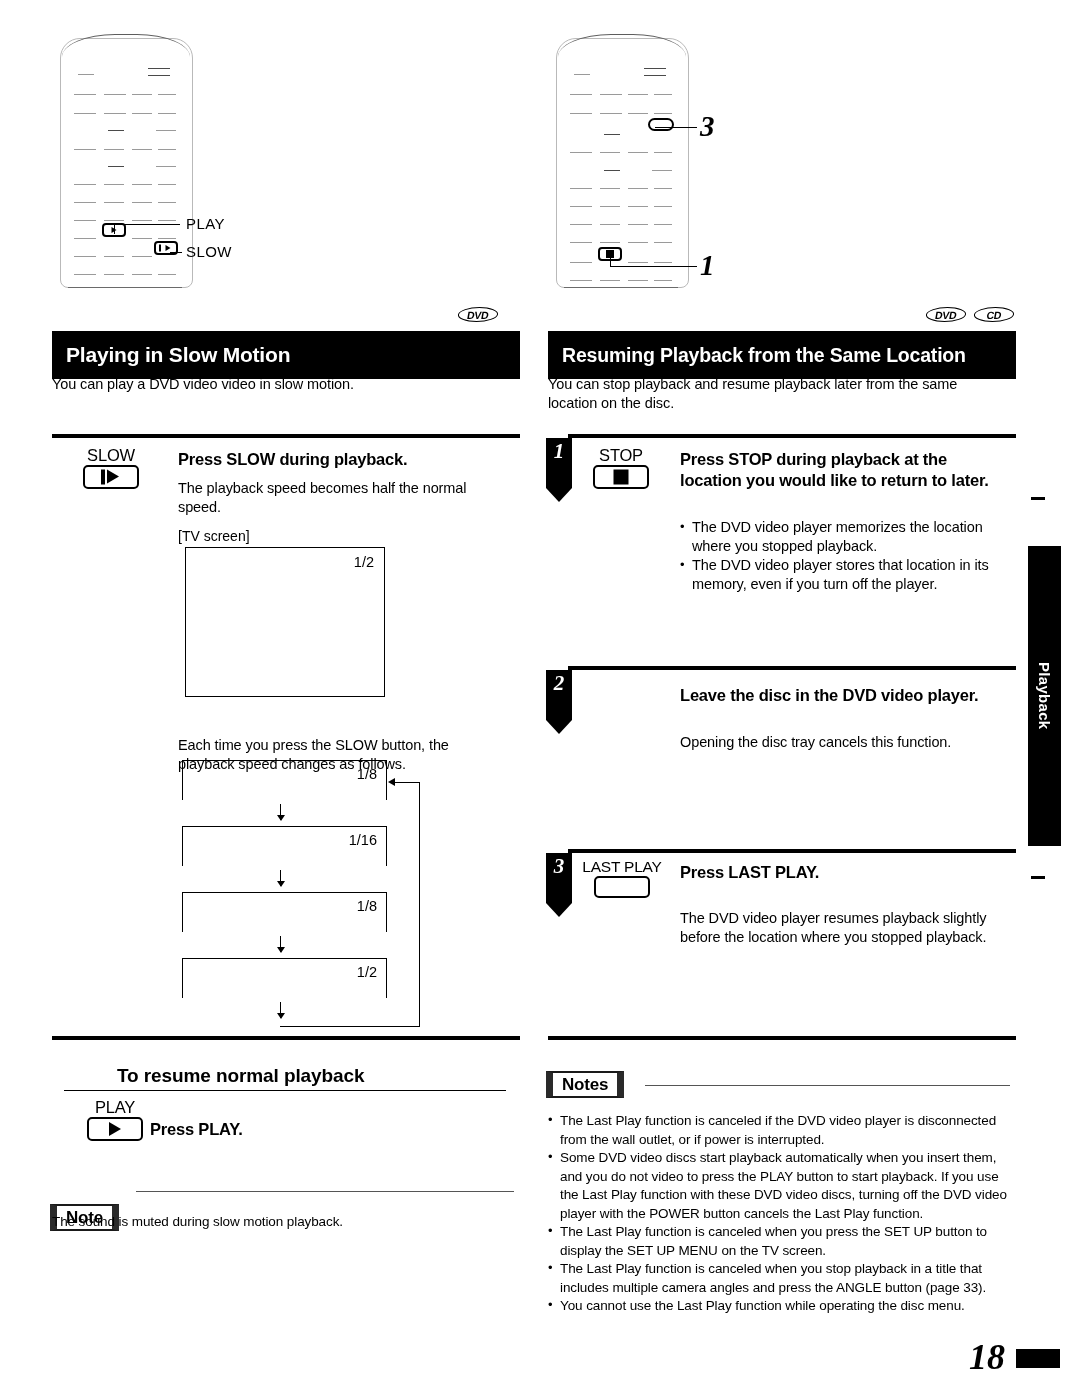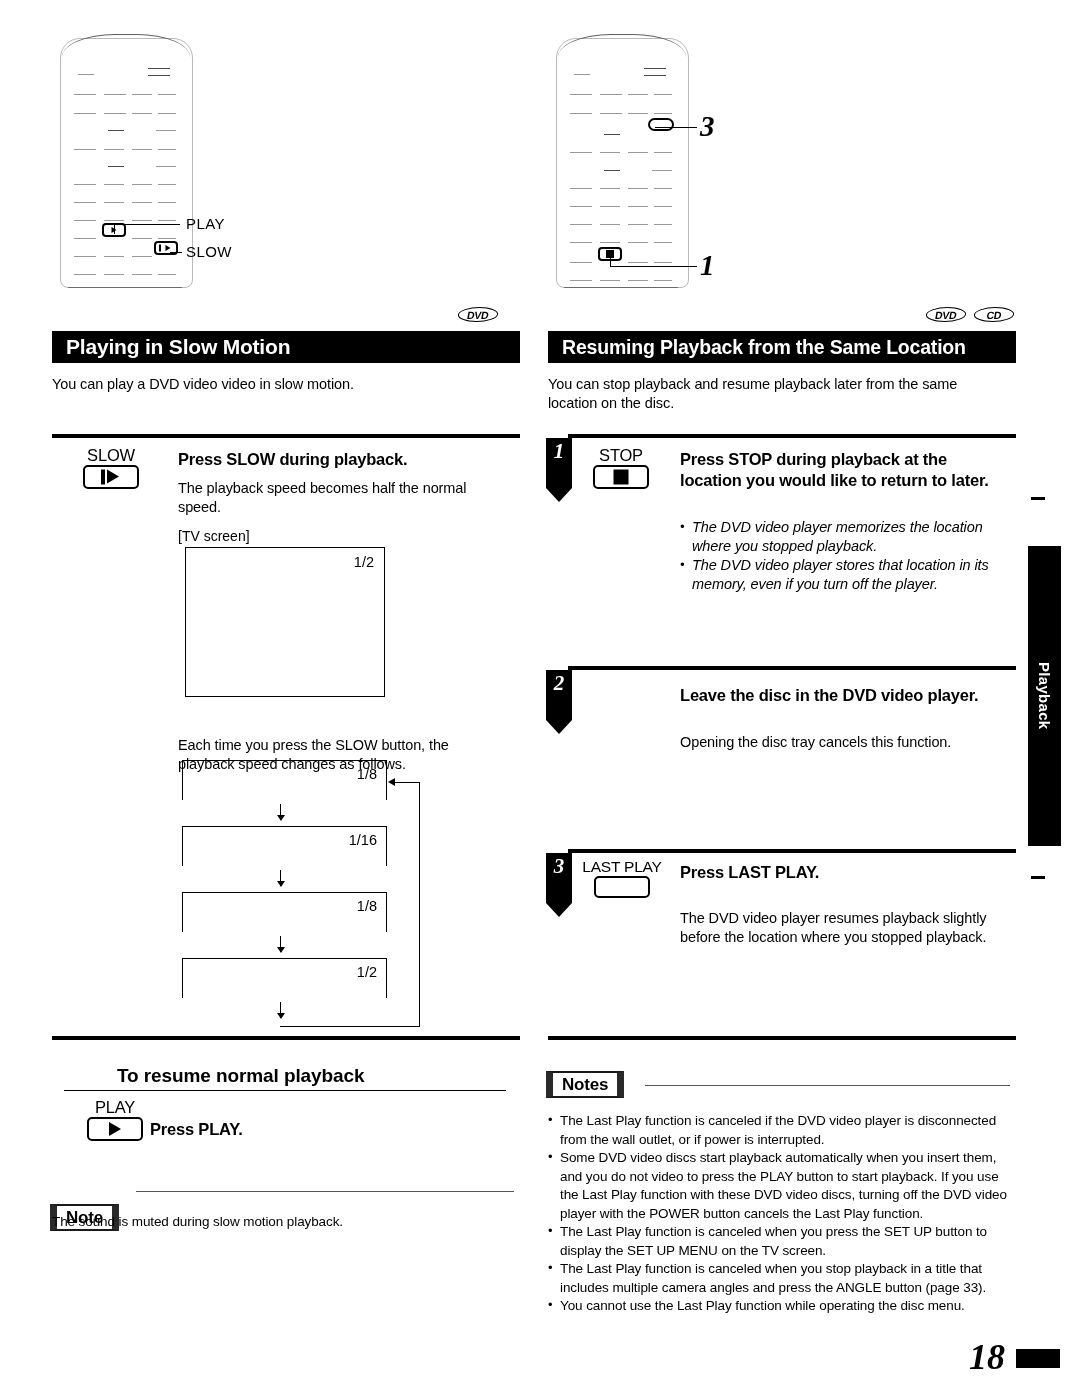--- a/index.html
+++ b/index.html
@@ -101,21 +101,21 @@
     position: absolute;
     font-family: "Liberation Serif", serif;
     font-style: italic;
     font-weight: bold;
     font-size: 29px;
   }
 
   
   .section-bar {
     position: absolute;
-    height: 32px;
+    height: 48px;
     background: #000;
     color: #fff;
     display: flex; align-items: center;
     padding-left: 14px;
     box-sizing: border-box;
     font-size: 21px;
     font-weight: bold;
     letter-spacing: -0.2px;
     overflow: hidden;
   }
@@ -608,21 +608,21 @@
     <span class="num">1</span>
   </div>
   <div class="btn-glyph" style="left:578px; top:447px; width:86px;">
     <div class="cap">STOP</div>
     <div class="box" style="width:56px; height:24px;">
       <span class="glyph-stop"></span>
     </div>
   </div>
   <div class="step-head" style="left:680px; top:449px; width:330px;">Press STOP during playback at the location you would like to return to later.</div>
 
-  <ul class="bullets step-body" style="left:680px; top:518px; width:330px;font-style:italic;">
+  <ul class="bullets step-body" style="left:680px; top:518px; width:330px;">
     <li>The DVD video player memorizes the location where you stopped playback.</li>
     <li>The DVD video player stores that location in its memory, even if you turn off the player.</li>
   </ul>
 
   <div class="rule-thick" style="left:568px; top:666px; width:448px;"></div>
   <div class="step-flag" style="left:546px; top:670px;">
     <span class="shape"></span>
     <span class="num">2</span>
   </div>
   <div class="step-head" style="left:680px; top:685px; width:310px;">Leave the disc in the DVD video player.</div>

